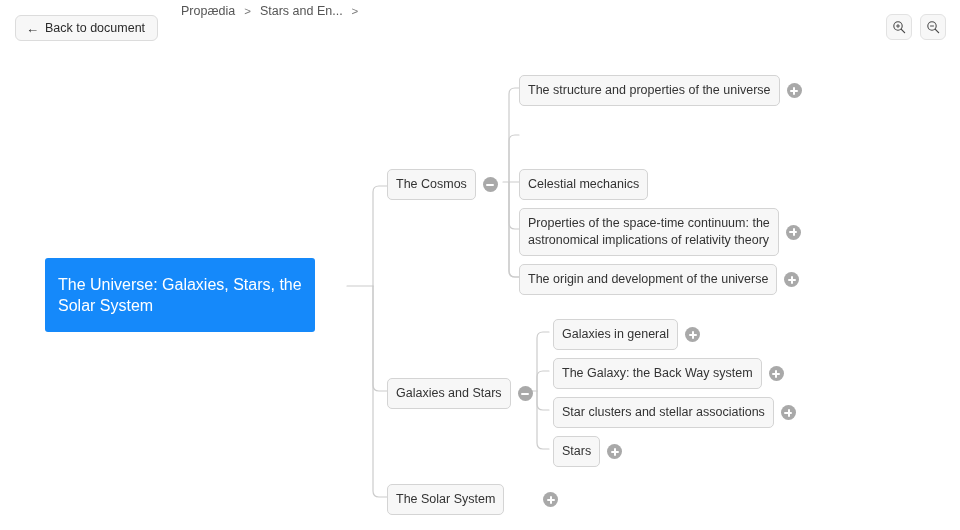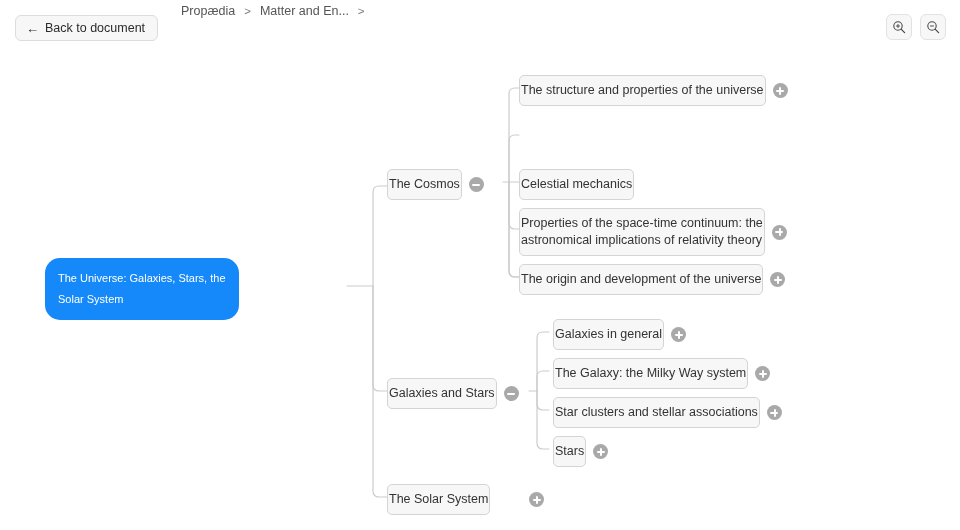--- a/index.html
+++ b/index.html
@@ -73,33 +73,33 @@
     display: flex;
     align-items: center;
   }
   .node-box {
     background: #f7f7f7;
     border: 1px solid #d4d4d4;
     border-radius: 5px;
     color: #333333;
     font-size: 12.5px;
     line-height: 17px;
-    padding: 6px 1px;
+    padding: 6px 8px;
     white-space: pre-line;
     cursor: pointer;
   }
   .node-box.root {
     background: #1589fa;
     border: none;
     color: #ffffff;
-    font-size: 11px;
+    font-size: 16px;
     line-height: 21px;
     font-weight: 400;
-    padding: 10px 13px;
-    border-radius: 15px;
+    padding: 16px 13px;
+    border-radius: 3px;
   }
   .node-box.branch { font-size: 12.5px; }
 
   
   .toggle {
     margin-left: 7px;
     width: 15px; height: 15px;
     border-radius: 50%;
     background: #a9a9a9;
     flex: 0 0 auto;
@@ -130,21 +130,21 @@
 <div id="header">
 
   <div id="back-button">
     <span id="back-arrow">←</span>
     <span>Back to document</span>
   </div>
 
   <div id="breadcrumb">
     <span class="crumb">Propædia</span>
     <span class="crumb-sep">&gt;</span>
-    <span class="crumb">Matter and En...</span>
+    <span class="crumb">Stars and En...</span>
     <span class="crumb-sep">&gt;</span>
   </div>
 
   <div id="zoom-controls">
     <div class="zoom-btn">
       <svg width="14" height="14" viewBox="0 0 14 14">
         <circle cx="6" cy="6" r="4.2" fill="none" stroke="#4a4a4a" stroke-width="1.1"></circle>
         <line x1="9.1" y1="9.1" x2="12.6" y2="12.6" stroke="#4a4a4a" stroke-width="1.3" stroke-linecap="round"></line>
         <line x1="4.1" y1="6" x2="7.9" y2="6" stroke="#4a4a4a" stroke-width="1"></line>
         <line x1="6" y1="4.1" x2="6" y2="7.9" stroke="#4a4a4a" stroke-width="1"></line>
@@ -224,21 +224,21 @@
     <div class="node-box branch">Galaxies and Stars</div>
     <div class="toggle"></div>
   </div>
 
   <div class="node" style="left:553px; top:265px;">
     <div class="node-box">Galaxies in general</div>
     <div class="toggle plus"></div>
   </div>
 
   <div class="node" style="left:553px; top:304px;">
-    <div class="node-box">The Galaxy: the Milky Way system</div>
+    <div class="node-box">The Galaxy: the Back Way system</div>
     <div class="toggle plus"></div>
   </div>
 
   <div class="node" style="left:553px; top:343px;text-align:center;">
     <div class="node-box">Star clusters and stellar associations</div>
     <div class="toggle plus"></div>
   </div>
 
   <div class="node" style="left:553px; top:382px;">
     <div class="node-box">Stars</div>

